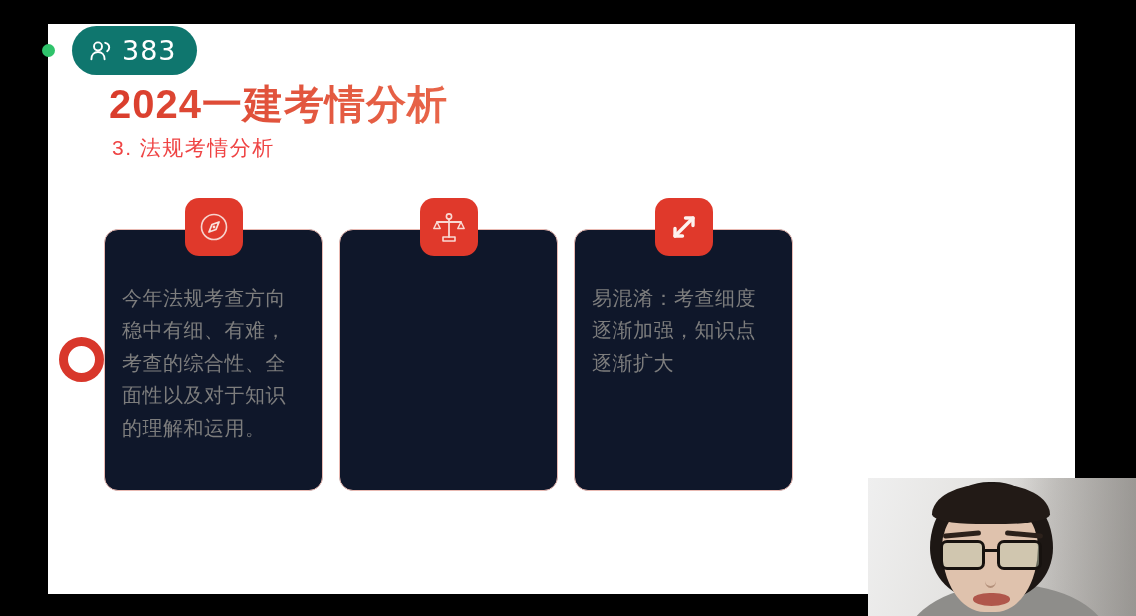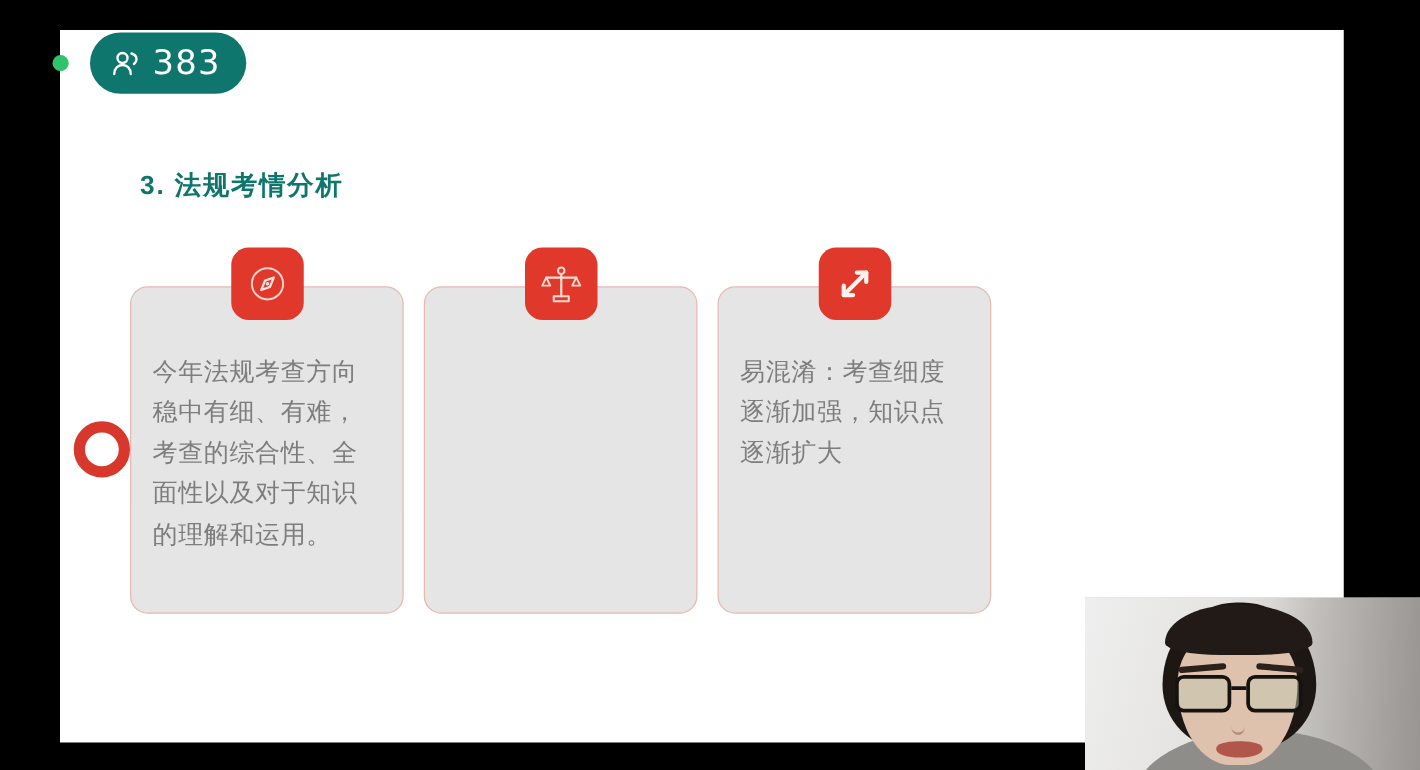--- a/index.html
+++ b/index.html
@@ -87,43 +87,42 @@
     -webkit-background-clip: text;
     background-clip: text;
     color: transparent;
     -webkit-text-fill-color: transparent;
   }
   #slide-subtitle {
     position: absolute;
     left: 64px;
     top: 110px;
     font-size: 21px;
-    color: #0f766e;
+    color: #ef4444;
     letter-spacing: 1.5px;
     white-space: nowrap;
-    font-weight: bold;
   }
 
   
   #cards {
     position: absolute;
     left: 56px;
     top: 205px;
     width: 916px;
     display: flex;
     gap: 16px;
   }
   .card {
     position: relative;
     width: 219px;
     height: 262px;
     box-sizing: border-box;
     border: 1px solid #e8b9b2;
     border-radius: 14px;
-    background: #e5e5e5;
+    background: #0f172a;
     padding: 52px 17px 16px 17px;
   }
   .card-icon {
     position: absolute;
     top: -32px;
     left: 50%;
     transform: translateX(-50%);
     width: 58px;
     height: 58px;
     border-radius: 14px;
@@ -276,20 +275,21 @@
 </style>
 </head>
 <body>
 
 <div id="stage">
 
   <div id="live-dot"></div>
 
   <div id="slide">
 
+    <div id="slide-title">2024一建考情分析</div>
     <div id="slide-subtitle">3. 法规考情分析</div>
 
     <div id="cards">
 
       <div class="card">
         <div class="card-icon">
           <svg width="34" height="34" viewBox="0 0 34 34" aria-hidden="true">
             <circle cx="17" cy="17" r="12.5" fill="none" stroke="#f7d3cd" stroke-width="1.6"></circle>
             <path d="M22 12 L19 19.5 L12 22 L15 14.5 Z" fill="none" stroke="#f9e2dd" stroke-width="1.8" stroke-linejoin="round"></path>
             <circle cx="17" cy="17" r="1.4" fill="#f9e2dd"></circle>

